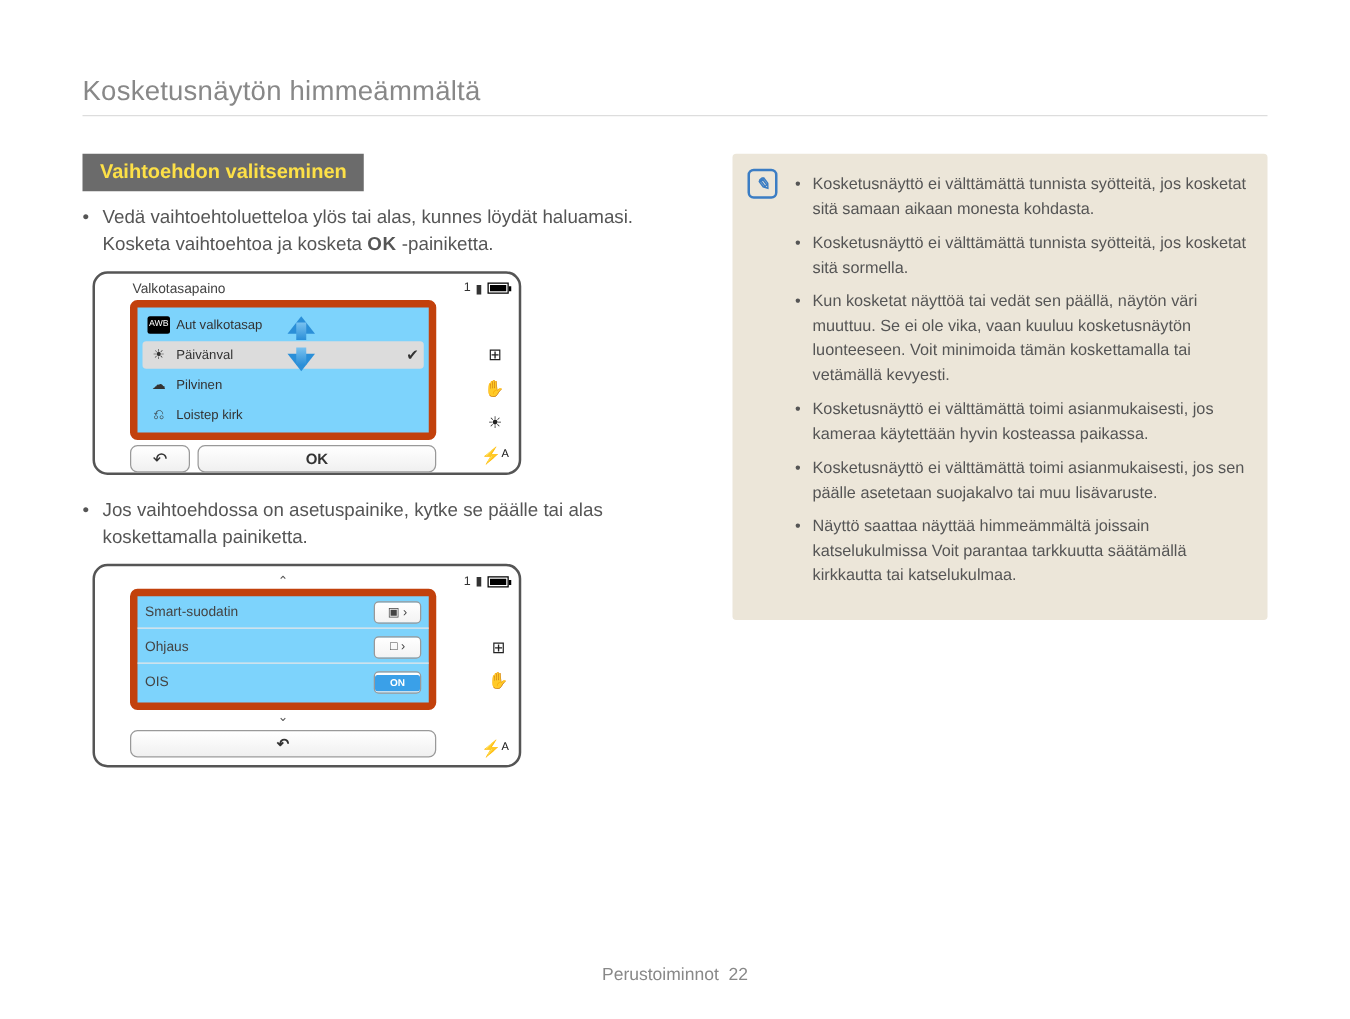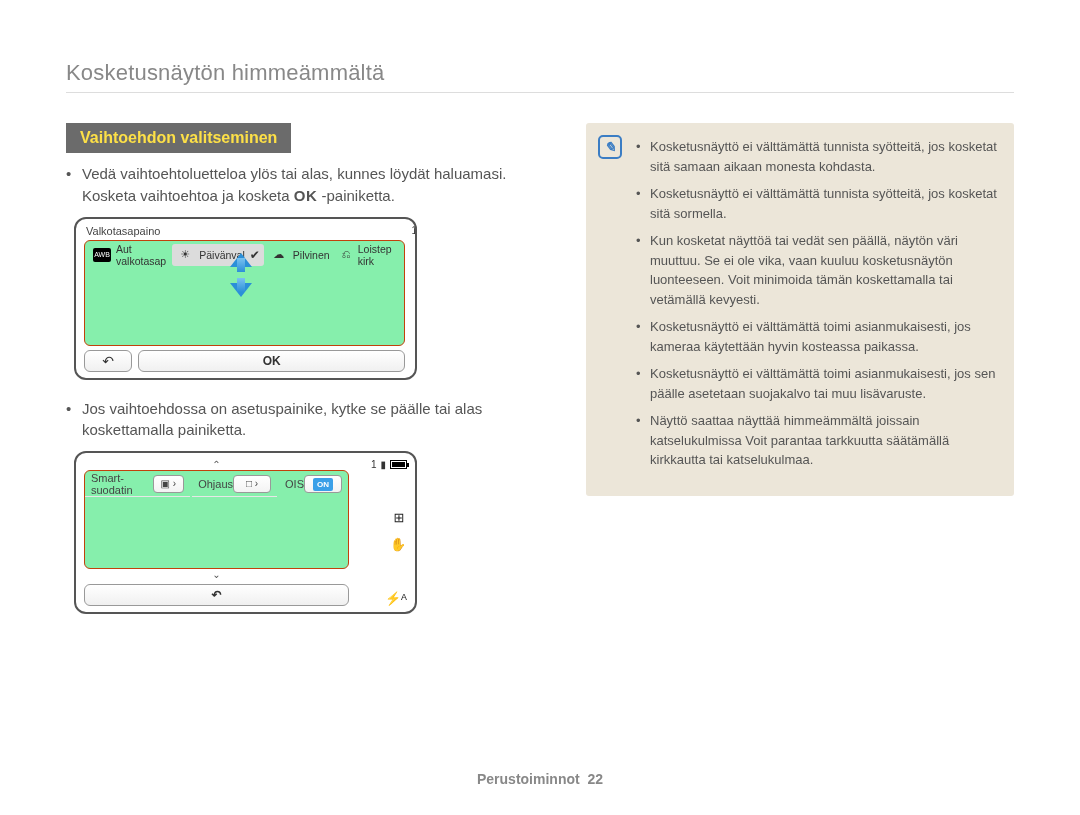--- a/index.html
+++ b/index.html
@@ -48,20 +48,21 @@
   
   .fig-wrap { margin: 8px 0 18px 8px; position: relative; }
   .camera-screen {
     width: 343px;
     height: 163px;
     border: 2px solid #555;
     border-radius: 12px;
     display: flex;
     background: #fff;
     overflow: hidden;
+    padding-left: 20px;
   }
   .screen-left {
     flex: 1;
     padding: 6px 6px 6px 8px;
     display: flex;
     flex-direction: column;
   }
   .screen-right {
     width: 60px;
     display: flex;
@@ -70,27 +71,27 @@
     justify-content: space-between;
     padding: 6px 8px 6px 0;
   }
   .screen-title {
     font-size: 11px;
     color: #444;
     margin-bottom: 3px;
     padding-left: 2px;
   }
   .list-panel {
-    border: 1px solid #c2410c;
+    border: 6px solid #c2410c;
     border-radius: 6px;
-    background: #86efac;
+    background: #7dd3fc;
     padding: 3px 4px;
     flex: 1;
     display: flex;
-    flex-direction: row;
+    flex-direction: column;
     gap: 2px;
   }
   .list-item-row {
     display: flex;
     align-items: center;
     gap: 5px;
     height: 22px;
     padding: 0 4px;
     border-radius: 3px;
     font-size: 10.5px;
@@ -144,21 +145,21 @@
     height:26px; padding:0 6px; font-size:11px; color:#444;
     border-bottom:1px solid #e7e7e7;
   }
   .settings-row:last-child{border-bottom:none;}
   .row-ctrl {
     width:38px; height:18px; border:1px solid #999; border-radius:4px;
     display:flex; align-items:center; justify-content:center;
     background:linear-gradient(#fff,#f3f3f3); font-size:10px; gap:2px;
   }
   .on-badge {
-    width:20px; height:13px; background:#3aa0e8; color:#fff;
+    width:36px; height:13px; background:#3aa0e8; color:#fff;
     font-size:8px; font-weight:700; border-radius:2px;
     display:flex; align-items:center; justify-content:center;
   }
   .chev { font-size:10px; color:#555; text-align:center; }
 
   
   .scroll-arrow {
     position:absolute; left:156px; width:22px; height:30px;
     display:flex; align-items:center; justify-content:center;
   }
@@ -188,21 +189,21 @@
     width:24px;height:24px;border:2px solid #3b7dc4;border-radius:5px;
     display:flex;align-items:center;justify-content:center;
     color:#3b7dc4;font-weight:700;font-style:italic;font-size:14px;
   }
   .note-box ul{list-style:none;}
   .note-box li{display:flex;gap:6px;margin-bottom:8px;}
   .note-box li .nb-dot{flex:0 0 8px;}
 
   .footer {
     position:absolute; bottom:28px; left:0; right:0;
-    text-align:center; font-size:14px; color:#888; font-weight:700;
+    text-align:center; font-size:14px; color:#888; font-weight:400;
   }
 </style>
 </head>
 <body>
 
 <div class="page-header">Kosketusnäytön himmeämmältä</div>
 
 <div class="columns">
   <div class="left-col">
     <div class="section-heading">Vaihtoehdon valitseminen</div>

